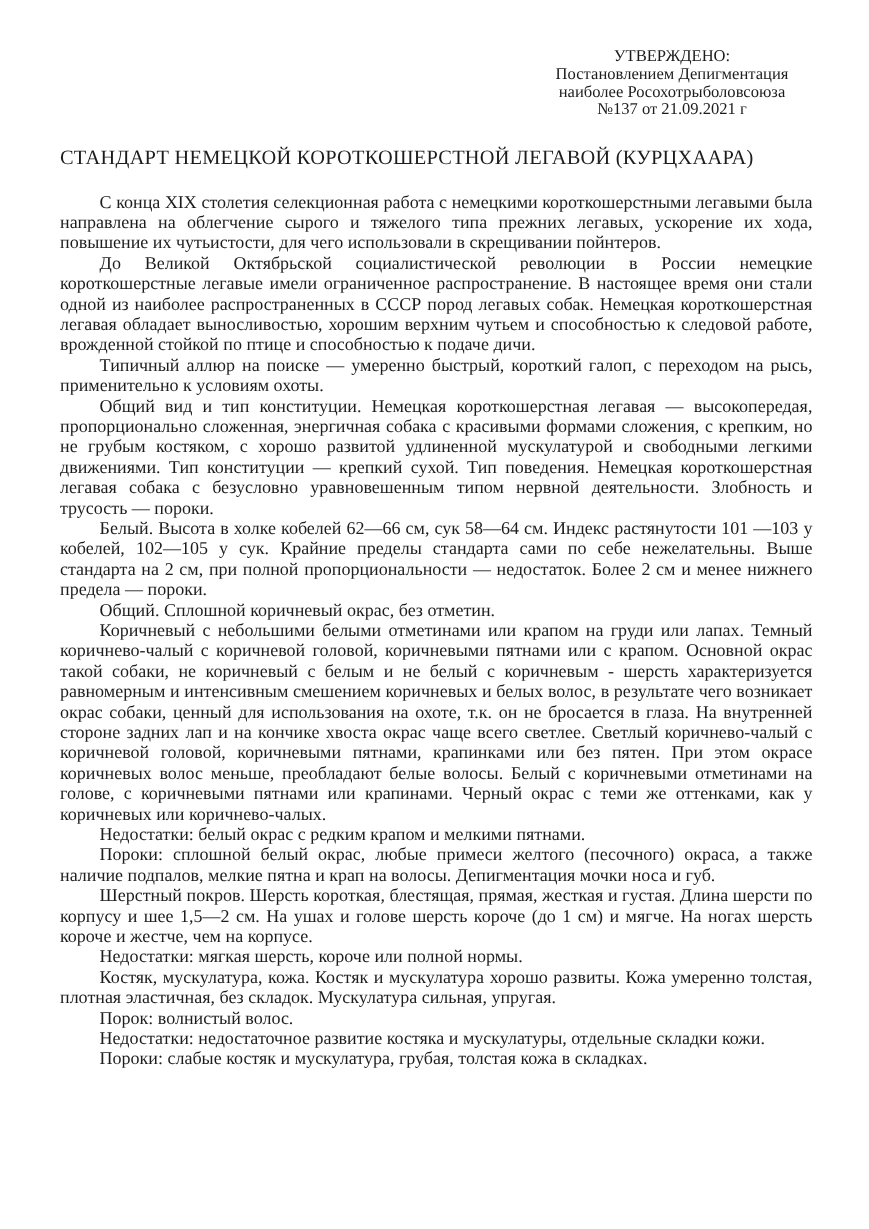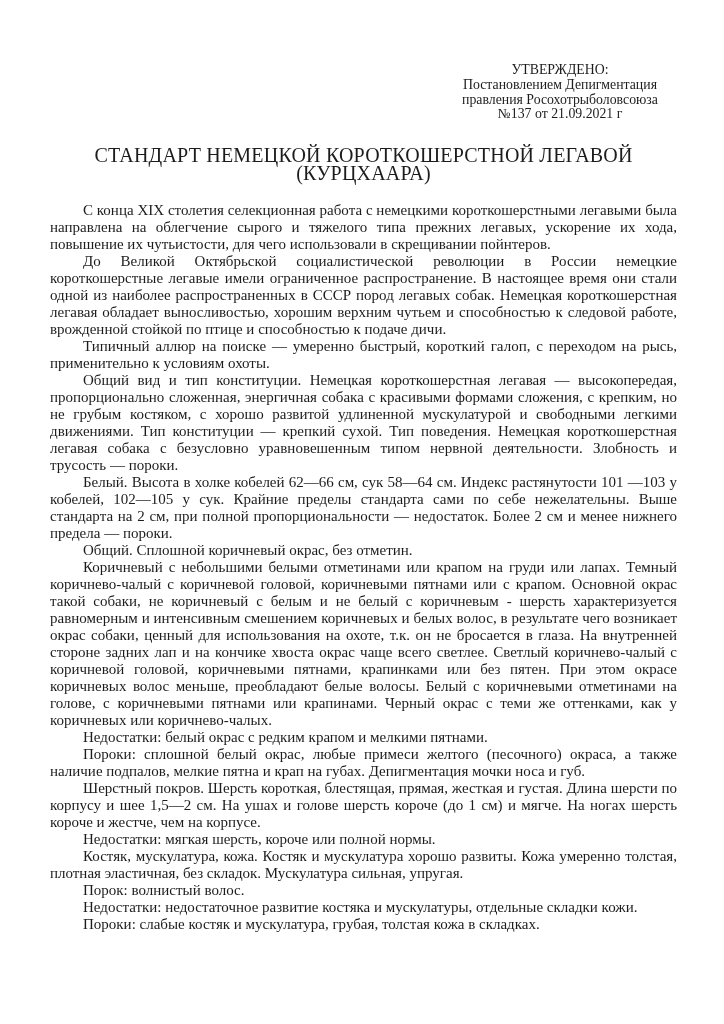--- a/index.html
+++ b/index.html
@@ -6,36 +6,36 @@
     margin: 0;
     padding: 0;
     background: #ffffff;
   }
   .page {
     position: relative;
     width: 724px;
     height: 1024px;
     background: #ffffff;
     box-sizing: border-box;
-    padding: 63px 47px 0 50px;
+    padding: 40px 47px 0 50px;
     font-family: "Liberation Serif", "DejaVu Serif", serif;
     color: #1c1c1c;
     overflow: hidden;
   }
   .approval {
     width: 230px;
     margin: 0 2px 0 auto;
     text-align: center;
     font-size: 13.8px;
     line-height: 14.8px;
   }
   .doc-title {
     margin: 24px 0 0 0;
-    text-align: center;
-    font-size: 20px;
+    text-align: left;
+    font-size: 17px;
     line-height: 18px;
     font-weight: normal;
     letter-spacing: 0.2px;
   }
   .doc-body {
     margin-top: 20px;
   }
   .doc-body p {
     margin: 0;
     text-align: justify;
@@ -48,36 +48,36 @@
   }
 </style>
 </head>
 <body>
 
 <div class="page">
 
   <div class="approval">
     <div>УТВЕРЖДЕНО:</div>
     <div>Постановлением Депигментация</div>
-    <div>правления Росохотрыболовсоюза</div>
+    <div>наиболее Росохотрыболовсоюза</div>
     <div>№137 от 21.09.2021 г</div>
   </div>
 
   <h1 class="doc-title">СТАНДАРТ НЕМЕЦКОЙ КОРОТКОШЕРСТНОЙ ЛЕГАВОЙ (КУРЦХААРА)</h1>
 
   <div class="doc-body" id="doc-body">
       <p>С конца XIX столетия селекционная работа с немецкими короткошерстными легавыми была направлена на облегчение сырого и тяжелого типа прежних легавых, ускорение их хода, повышение их чутьистости, для чего использовали в скрещивании пойнтеров.</p>
       <p>До Великой Октябрьской социалистической революции в России немецкие короткошерстные легавые имели ограниченное распространение. В настоящее время они стали одной из наиболее распространенных в СССР пород легавых собак. Немецкая короткошерстная легавая обладает выносливостью, хорошим верхним чутьем и способностью к следовой работе, врожденной стойкой по птице и способностью к подаче дичи.</p>
       <p>Типичный аллюр на поиске — умеренно быстрый, короткий галоп, с переходом на рысь, применительно к условиям охоты.</p>
       <p><b>Общий вид и тип конституции. </b>Немецкая короткошерстная легавая — высокопередая, пропорционально сложенная, энергичная собака с красивыми формами сложения, с крепким, но не грубым костяком, с хорошо развитой удлиненной мускулатурой и свободными легкими движениями. Тип конституции — крепкий сухой. Тип поведения. Немецкая короткошерстная легавая собака с безусловно уравновешенным типом нервной деятельности. Злобность и трусость — пороки.</p>
       <p><b>Белый. </b>Высота в холке кобелей 62—66 см, сук 58—64 см. Индекс растянутости 101 —103 у кобелей, 102—105 у сук. Крайние пределы стандарта сами по себе нежелательны. Выше стандарта на 2 см, при полной пропорциональности — недостаток. Более 2 см и менее нижнего предела — пороки.</p>
       <p><b>Общий. </b>Сплошной коричневый окрас, без отметин.</p>
       <p>Коричневый с небольшими белыми отметинами или крапом на груди или лапах. Темный коричнево-чалый с коричневой головой, коричневыми пятнами или с крапом. Основной окрас такой собаки, не коричневый с белым и не белый с коричневым - шерсть характеризуется равномерным и интенсивным смешением коричневых и белых волос, в результате чего возникает окрас собаки, ценный для использования на охоте, т.к. он не бросается в глаза. На внутренней стороне задних лап и на кончике хвоста окрас чаще всего светлее. Светлый коричнево-чалый с коричневой головой, коричневыми пятнами, крапинками или без пятен. При этом окрасе коричневых волос меньше, преобладают белые волосы. Белый с коричневыми отметинами на голове, с коричневыми пятнами или крапинами. Черный окрас с теми же оттенками, как у коричневых или коричнево-чалых.</p>
       <p>Недостатки: белый окрас с редким крапом и мелкими пятнами.</p>
-      <p>Пороки: сплошной белый окрас, любые примеси желтого (песочного) окраса, а также наличие подпалов, мелкие пятна и крап на губах. Депигментация мочки носа и губ.</p>
+      <p>Пороки: сплошной белый окрас, любые примеси желтого (песочного) окраса, а также наличие подпалов, мелкие пятна и крап на волосы. Депигментация мочки носа и губ.</p>
       <p><b>Шерстный покров. </b>Шерсть короткая, блестящая, прямая, жесткая и густая. Длина шерсти по корпусу и шее 1,5—2 см. На ушах и голове шерсть короче (до 1 см) и мягче. На ногах шерсть короче и жестче, чем на корпусе.</p>
       <p>Недостатки: мягкая шерсть, короче или полной нормы.</p>
       <p><b>Костяк, мускулатура, кожа. </b>Костяк и мускулатура хорошо развиты. Кожа умеренно толстая, плотная эластичная, без складок. Мускулатура сильная, упругая.</p>
       <p>Порок: волнистый волос.</p>
       <p>Недостатки: недостаточное развитие костяка и мускулатуры, отдельные складки кожи.</p>
       <p>Пороки: слабые костяк и мускулатура, грубая, толстая кожа в складках.</p>
     </div>
 
 </div>
 

